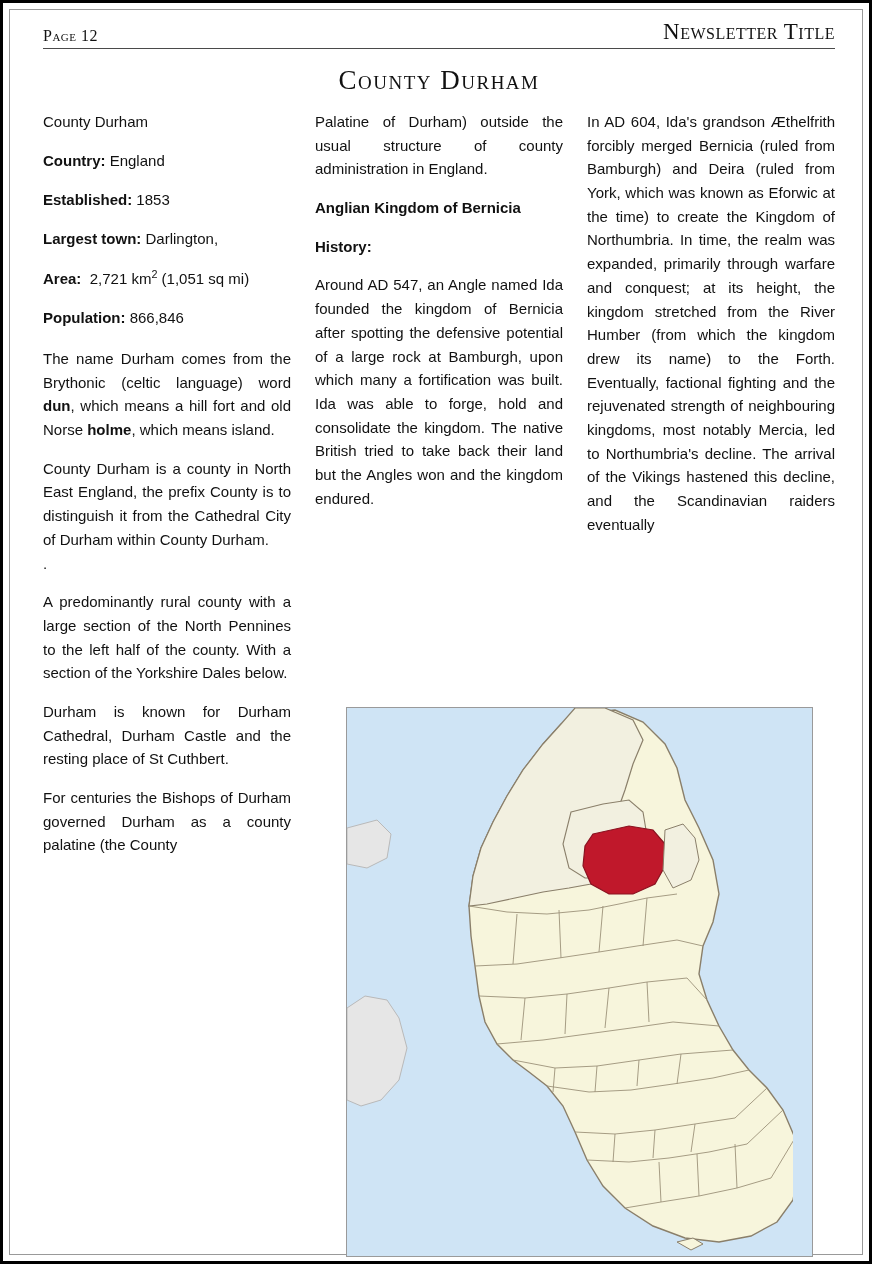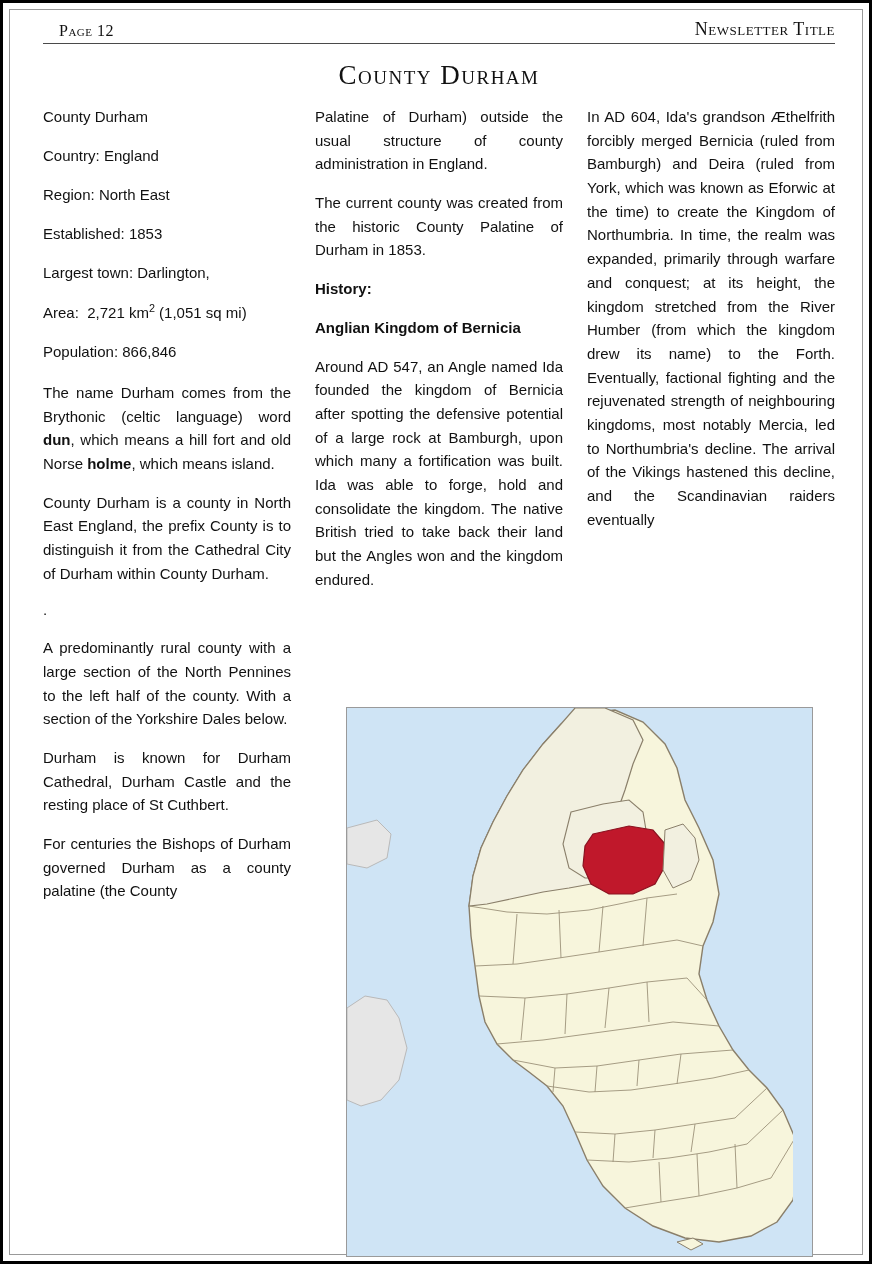--- a/index.html
+++ b/index.html
@@ -42,24 +42,23 @@
     align-items: flex-end;
     font-family: "Liberation Serif", serif;
     padding-bottom: 3px;
     border-bottom: 1px solid #4a4a4a;
   }
   .masthead .page-num {
     font-size: 16px;
     letter-spacing: 0.5px;
     font-variant: small-caps;
     color: #111;
-    margin-left: 16px;
   }
   .masthead .news-title {
-    font-size: 18px;
+    font-size: 23px;
     letter-spacing: 0.5px;
     font-variant: small-caps;
     color: #111;
   }
   .doc-title {
     text-align: center;
     font-family: "Liberation Serif", serif;
     font-variant: small-caps;
     font-size: 27px;
     letter-spacing: 1.5px;
@@ -77,28 +76,28 @@
   }
   .col {
     width: 248px;
     flex: 0 0 248px;
   }
   .col p {
     margin: 0 0 15px 0;
     text-align: justify;
   }
   .col p.tight {
-    margin-bottom: 12px;
+    margin-bottom: 0;
   }
   .fact {
     margin: 0;
     line-height: 1.6;
   }
   .fact b {
-    font-weight: normal;
+    font-weight: bold;
   }
   .facts {
     margin-bottom: 17px;
   }
   .bold-head {
     font-weight: bold;
     margin: 0;
   }
   .dot-line {
     margin: 0 0 0 0;
@@ -137,41 +136,39 @@
     </div>
 
     <div class="doc-title">County Durham</div>
 
     <div class="columns">
 
       <div class="col">
         <div class="facts">
           <p class="fact"><span>County Durham</span></p>
           <p class="fact"><b>Country:</b> <span>England</span></p>
-          <p class="fact"><b>Region:</b> <span>North East</span></p>
           <p class="fact"><b>Established:</b> <span>1853</span></p>
           <p class="fact"><b>Largest town:</b> <span>Darlington,</span></p>
           <p class="fact"><b>Area:</b>&nbsp; <span>2,721 km</span><sup>2</sup><span> (1,051 sq mi)</span></p>
           <p class="fact"><b>Population:</b> <span>866,846</span></p>
         </div>
 
         <p><span>The name Durham comes from the Brythonic (celtic language) word </span><b>dun</b><span>, which means a hill fort and old Norse </span><b>holme</b><span>, which means island.</span></p>
 
         <p class="tight">County Durham is a county in North East England, the prefix County is to distinguish it from the Cathedral City of Durham within County Durham.</p>
         <p class="dot-line">.</p>
         <p>A predominantly rural county with a large section of the North Pennines to the left half of the county. With a section of the Yorkshire Dales below.</p>
         <p>Durham is known for Durham Cathedral, Durham Castle and the resting place of St Cuthbert.</p>
         <p>For centuries the Bishops of Durham governed Durham as a county palatine (the County</p>
       </div>
 
       <div class="col">
         <p>Palatine of Durham) outside the usual structure of county administration in England.</p>
-        <p>The current county was created from the historic County Palatine of Durham in 1853.</p>
+        <p class="bold-head">Anglian Kingdom of Bernicia</p>
         <p class="bold-head">History:</p>
-        <p class="bold-head">Anglian Kingdom of Bernicia</p>
         <p>Around AD 547, an Angle named Ida founded the kingdom of Bernicia after spotting the defensive potential of a large rock at Bamburgh, upon which many a fortification was built. Ida was able to forge, hold and consolidate the kingdom. The native British tried to take back their land but the Angles won and the kingdom endured.</p>
       </div>
 
       <div class="col">
         <p>In AD 604, Ida's grandson Æthelfrith forcibly merged Bernicia (ruled from Bamburgh) and Deira (ruled from York, which was known as Eforwic at the time) to create the Kingdom of Northumbria. In time, the realm was expanded, primarily through warfare and conquest; at its height, the kingdom stretched from the River Humber (from which the kingdom drew its name) to the Forth. Eventually, factional fighting and the rejuvenated strength of neighbouring kingdoms, most notably Mercia, led to Northumbria's decline. The arrival of the Vikings hastened this decline, and the Scandinavian raiders eventually</p>
       </div>
     </div>
 
     <div class="map-wrap">
       <svg viewBox="0 0 465 548" preserveAspectRatio="none">

